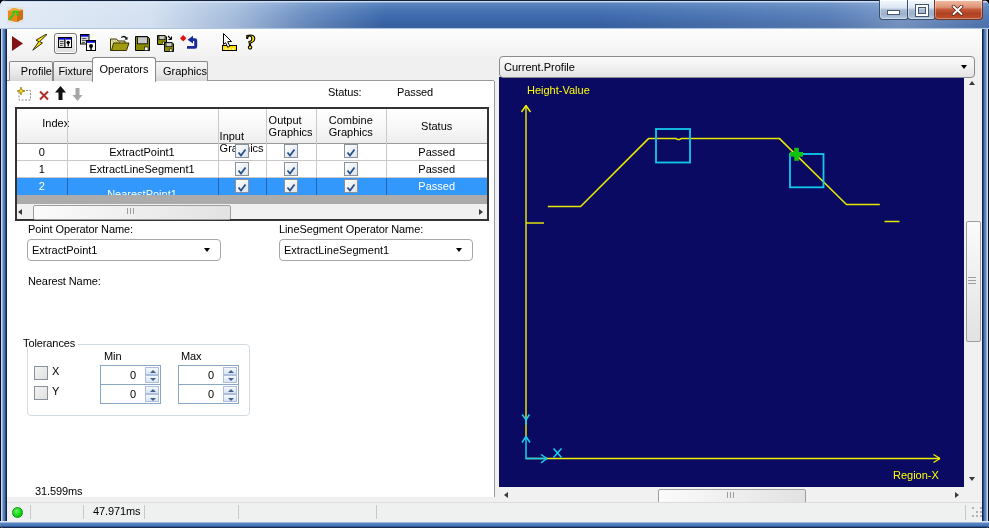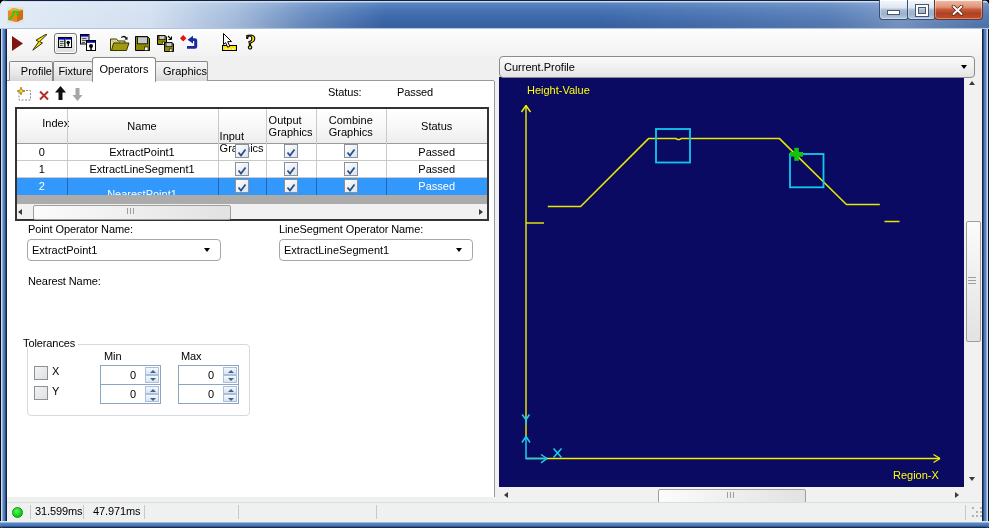--- a/index.html
+++ b/index.html
@@ -160,21 +160,20 @@
       <path d="M6.5 0 L12 6.5 L8.5 6.5 L8.5 14 L4.5 14 L4.5 6.5 L1 6.5 Z" fill="#111"></path>
     </svg>
 <svg class="a" style="left:72px;top:88px;z-index:3" width="12" height="13" viewBox="0 0 12 13">
       <path d="M5.5 13 L10.5 7 L7.5 7 L7.5 0 L3.5 0 L3.5 7 L0.5 7 Z" fill="#a6a6a6"></path>
     </svg>
 <div class="t" style="left:328px;top:87px;z-index:3">Status:</div>
 <div class="t" style="left:397px;top:87px;z-index:3">Passed</div>
 <div class="a" id="grid">
  <div class="a" style="left:0;top:0;width:470px;height:34px;background:linear-gradient(180deg,#fff,#f7f7f7 55%,#ededed)"></div>
  <div class="cell" style="left:14px;top:0;width:49.5px;height:28px">Index</div>
- <div class="cell" style="left:49.5px;top:0;width:151px;height:34px">Name</div>
  <div class="cell" style="left:200.6px;top:16px;width:48px;height:34px;line-height:12px">Input<br>Graphics</div>
  <div class="cell" style="left:248.6px;top:0;width:50px;height:34px;line-height:12px">Output<br>Graphics</div>
  <div class="cell" style="left:298.8px;top:0;width:70px;height:34px;line-height:12px">Combine<br>Graphics</div>
  <div class="cell" style="left:369.2px;top:0;width:101px;height:34px">Status</div>
  <div class="gh" style="top:34px;width:470px;background:#9a9a9a"></div>
  <div class="a" style="left:0;top:68.5px;width:470px;height:17.5px;background:#3398fc"></div>
  <div class="gh" style="top:51px;width:470px"></div>
  <div class="gh" style="top:68px;width:470px"></div>
  <div class="gv" style="left:49.5px;height:68px"></div>
       <div class="a" style="left:49.5px;top:68.5px;width:1px;height:17.5px;background:rgba(25,60,110,.55)"></div>
@@ -331,21 +330,21 @@
 <div class="sbthumb" style="left:965.5px;top:221px;width:13px;height:119px"></div>
 <div class="a" style="left:968px;top:277px;width:8px;height:1px;background:#9d9d9d;box-shadow:0 3px 0 #9d9d9d,0 6px 0 #9d9d9d"></div>
 <div class="sbtrack" style="left:499px;top:487px;width:465px;height:16px"></div>
 <div class="arr" style="left:504px;top:491.5px;border-top:3.5px solid transparent;border-bottom:3.5px solid transparent;border-right:4px solid #3a3a3a"></div>
 <div class="arr" style="left:955px;top:491.5px;border-top:3.5px solid transparent;border-bottom:3.5px solid transparent;border-left:4px solid #3a3a3a"></div>
 <div class="sbthumbv" style="left:658px;top:488.5px;width:146px;height:13px"></div>
 <div class="a" style="left:727px;top:492px;width:1px;height:6px;background:#9d9d9d;box-shadow:3px 0 0 #9d9d9d,6px 0 0 #9d9d9d"></div>
 <div class="sbtrack" style="left:964px;top:487px;width:17px;height:16px"></div>
 <div class="a" style="left:7px;top:502px;width:975px;height:19px;background:#eff0f0;border-top:1px solid #dcdcdc;z-index:5"></div>
 <div class="a" style="left:12px;top:507px;width:11px;height:11px;border-radius:50%;background:radial-gradient(circle at 40% 35%,#66f266,#00cf00 70%);border:1px solid #0a9212;box-sizing:border-box;z-index:6"></div>
-<div class="t" style="left:35px;top:506px;z-index:6">31.599ms</div>
+<div class="t" style="left:35px;top:486px;z-index:6">31.599ms</div>
 <div class="t" style="left:93px;top:506px;z-index:6">47.971ms</div>
 <div class="sep" style="left:29.8px;top:505px;height:14px;z-index:6"></div>
 <div class="sep" style="left:83.4px;top:505px;height:14px;z-index:6"></div>
 <div class="sep" style="left:143.5px;top:505px;height:14px;z-index:6"></div>
 <div class="sep" style="left:237.6px;top:505px;height:14px;z-index:6"></div>
 <div class="sep" style="left:375.6px;top:505px;height:14px;z-index:6"></div>
 <div class="sep" style="left:964.5px;top:505px;height:15px;z-index:6"></div>
 <div class="a" style="left:972px;top:507px;width:2px;height:2px;background:#b4b4b4;box-shadow:4px 4px 0 #b4b4b4,8px 8px 0 #b4b4b4,8px 4px 0 #b4b4b4,4px 8px 0 #b4b4b4,8px 0 0 #b4b4b4,0 8px 0 #b4b4b4;z-index:6"></div>
 <div class="a" id="fl"></div>
 <div class="a" id="fr"></div>

